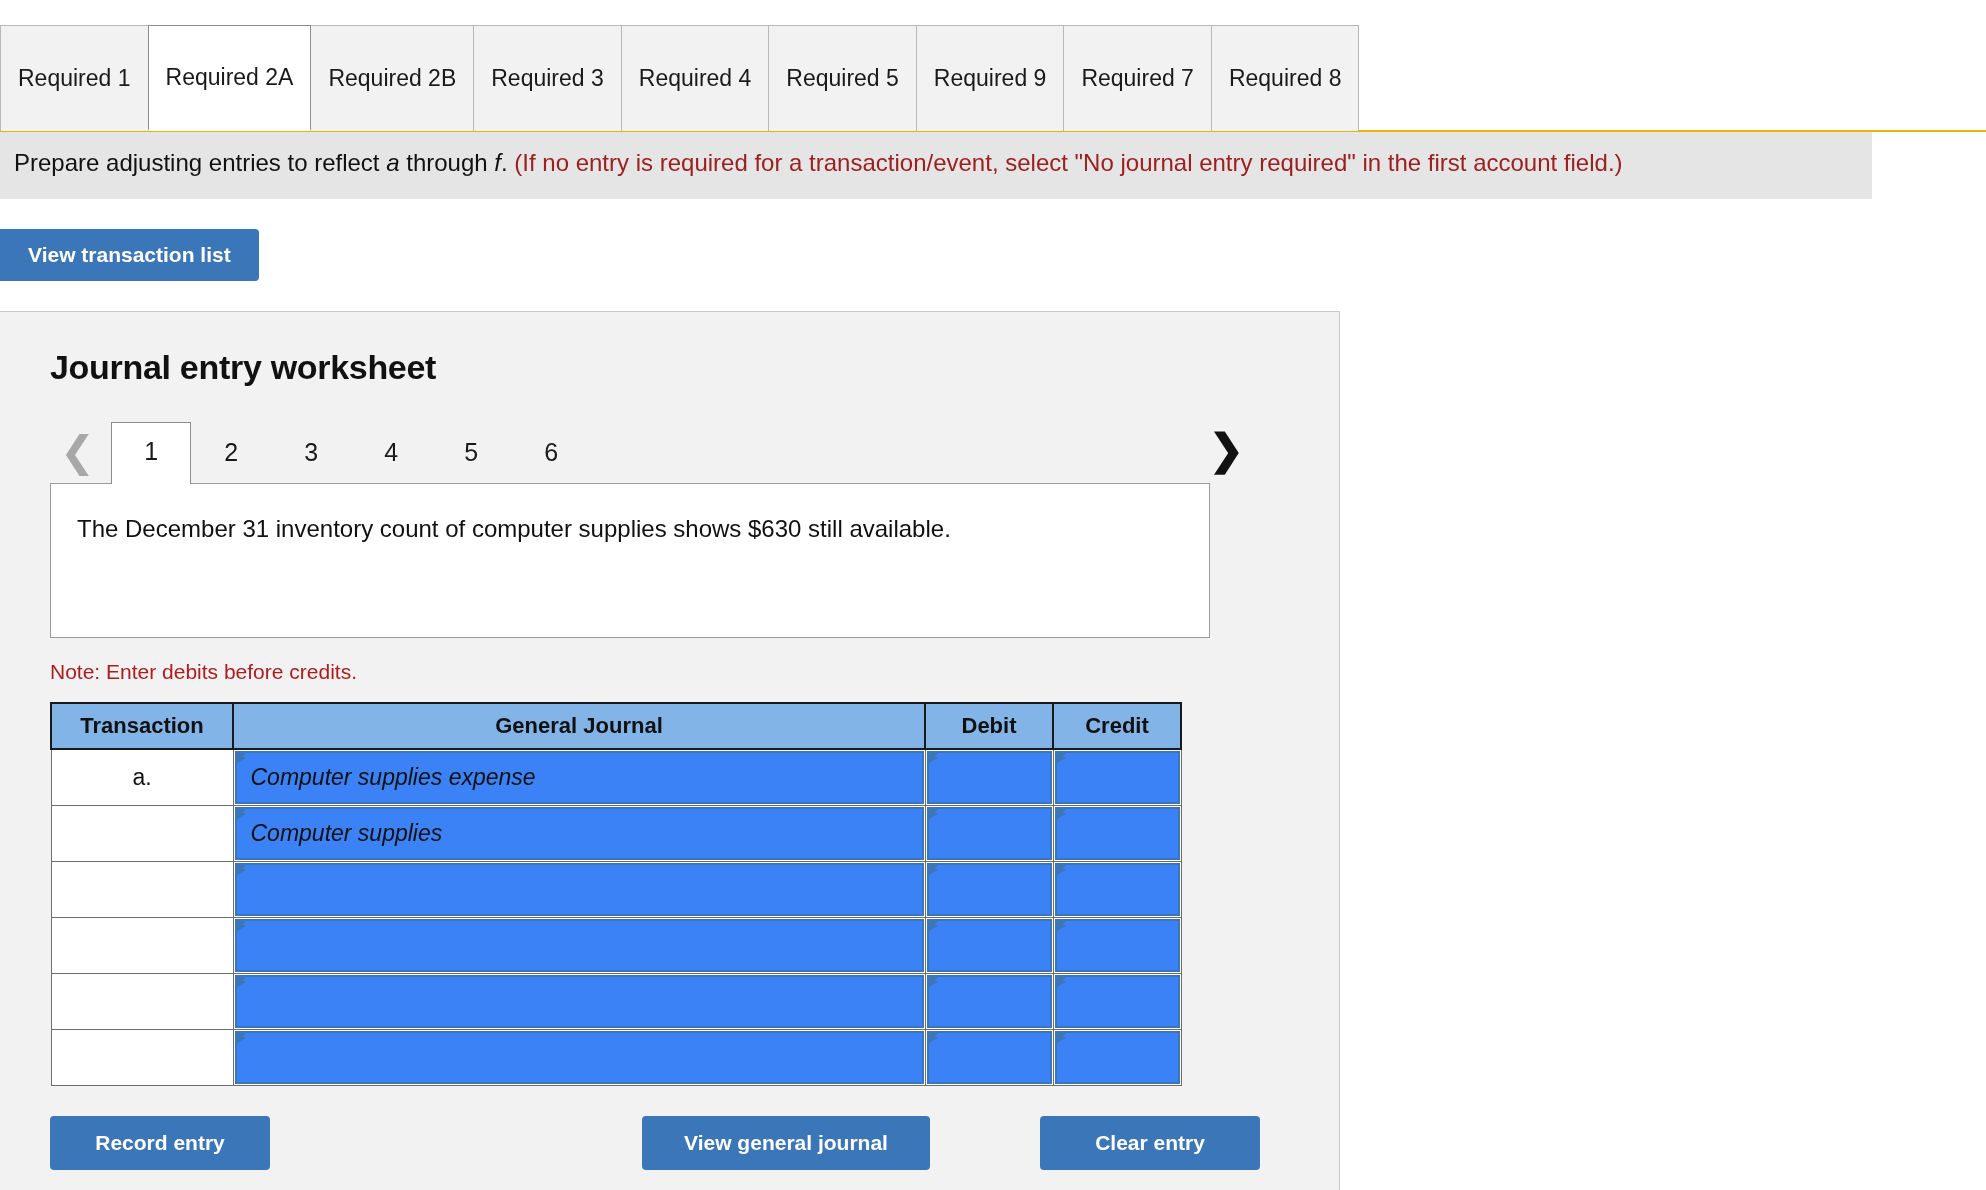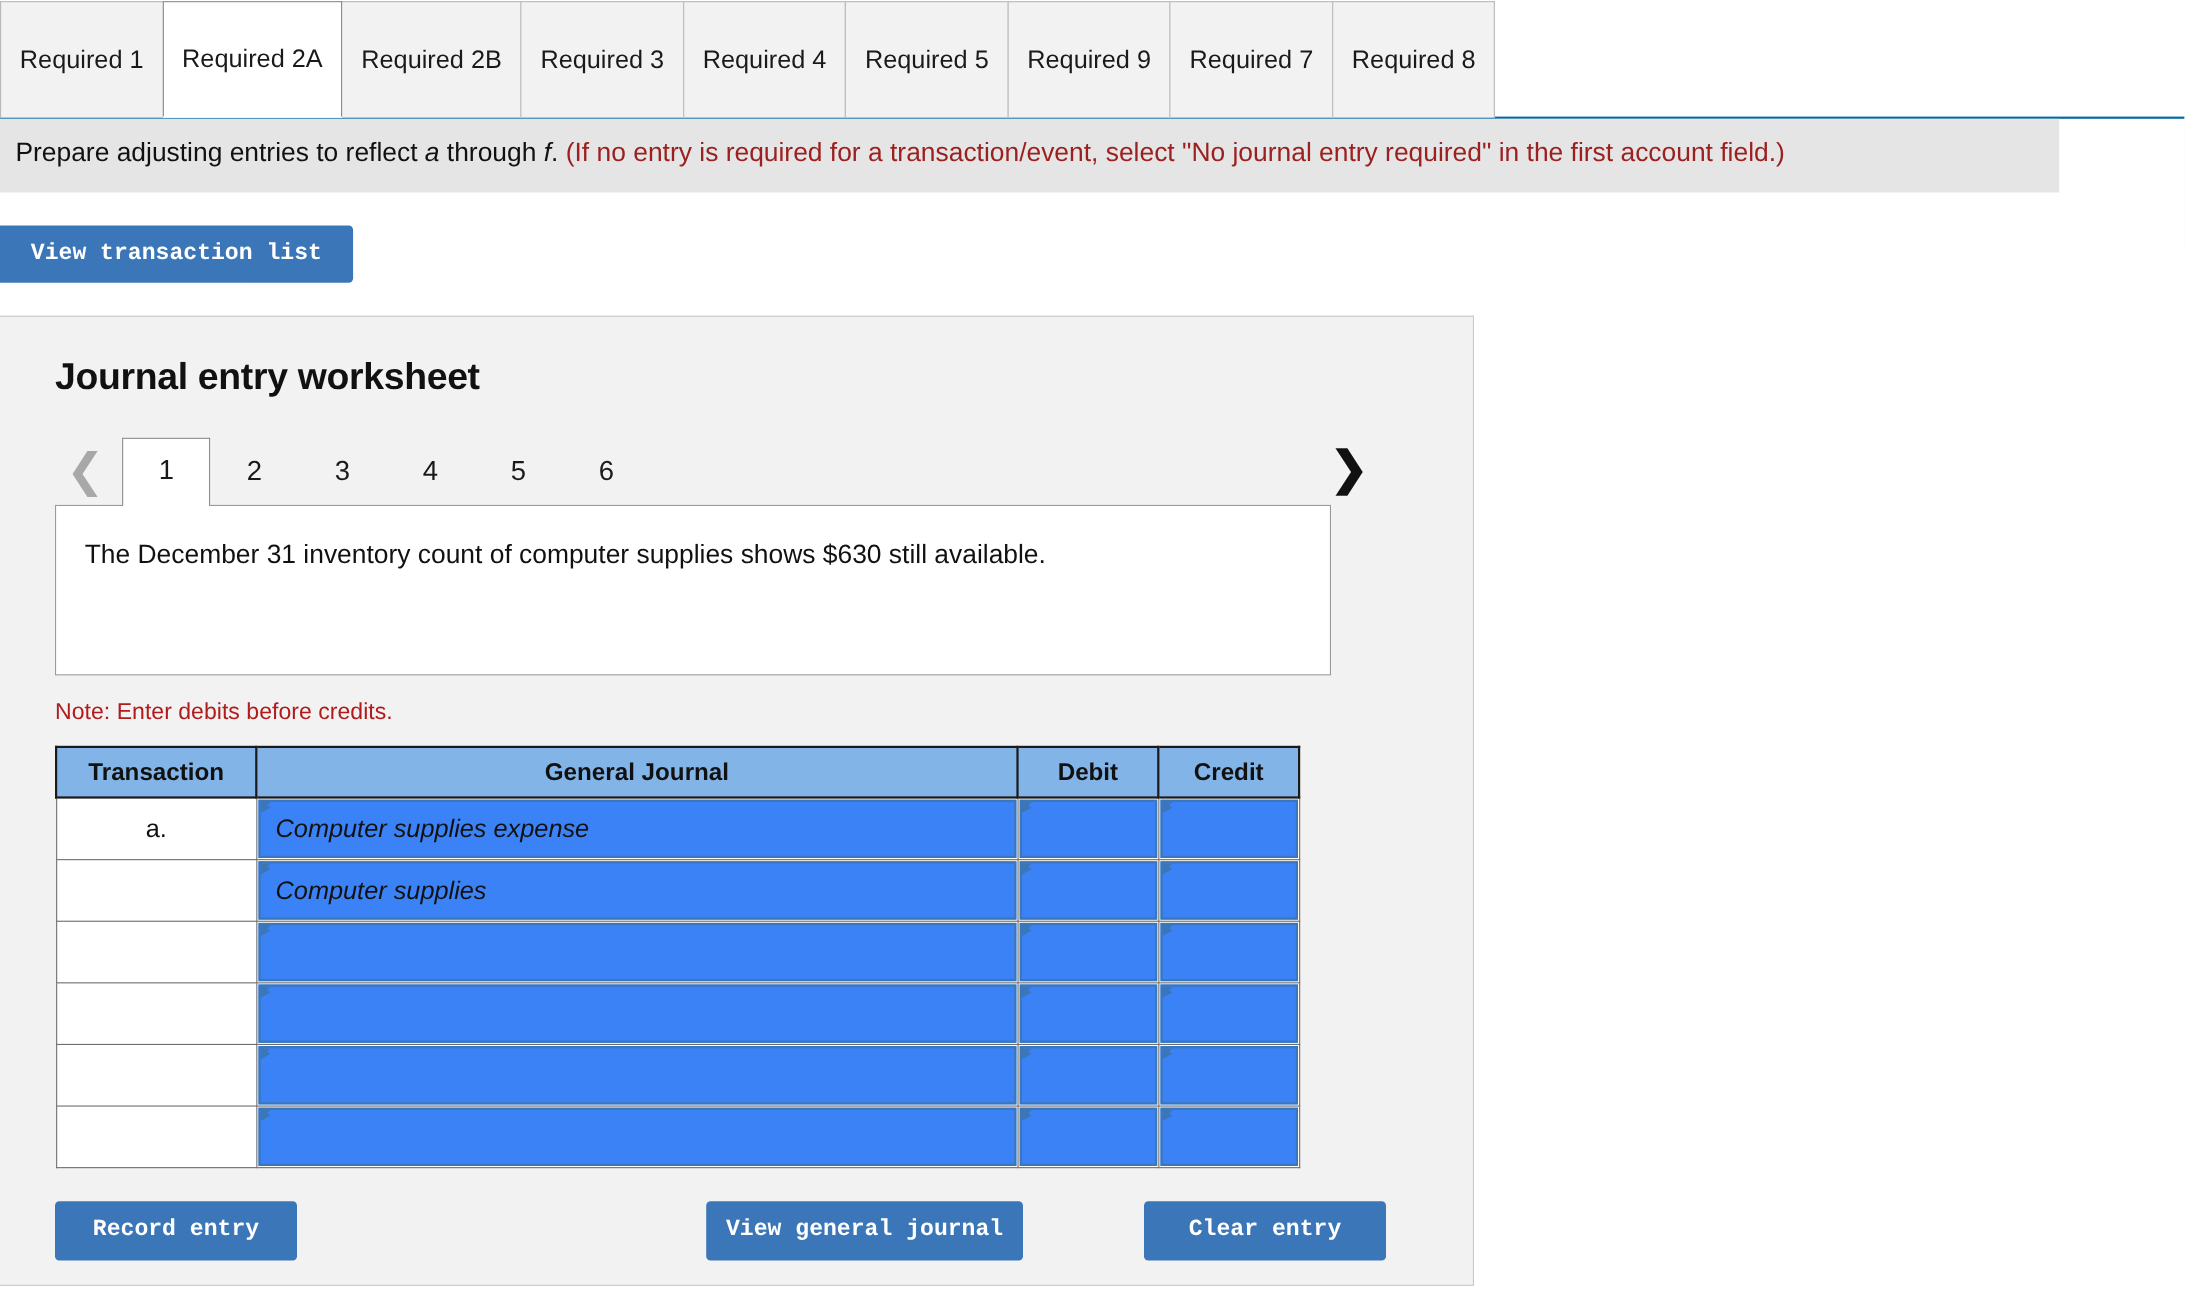--- a/index.html
+++ b/index.html
@@ -15,23 +15,24 @@
     color: #1a1a1a;
     overflow: hidden;
   }
 
   
   #req-tabs {
     display: flex;
     align-items: flex-end;
     height: 108px;
     box-sizing: border-box;
-    border-bottom: 2px solid #0369a1;
+    border-bottom: 2px solid #eab308;
     background: #ffffff;
     padding-left: 0;
+    margin-top: 24px;
   }
   .req-tab {
     height: 106px;
     box-sizing: border-box;
     display: flex;
     align-items: center;
     justify-content: center;
     padding: 0 17px;
     background: #f2f2f2;
     border: 1px solid #b8b8b8;
@@ -72,21 +73,21 @@
     display: inline-flex;
     align-items: center;
     justify-content: center;
     background: #3b77b8;
     color: #ffffff;
     font-weight: bold;
     font-size: 21px;
     border: none;
     border-radius: 4px;
     cursor: pointer;
-    font-family: Liberation Mono, monospace;
+    font-family: Liberation Sans, sans-serif;
   }
   #view-transaction-list-button {
     height: 52px;
     padding: 0 28px;
     margin-left: 0;
     border-radius: 0 4px 4px 0;
   }
 
   
   #worksheet-panel {

